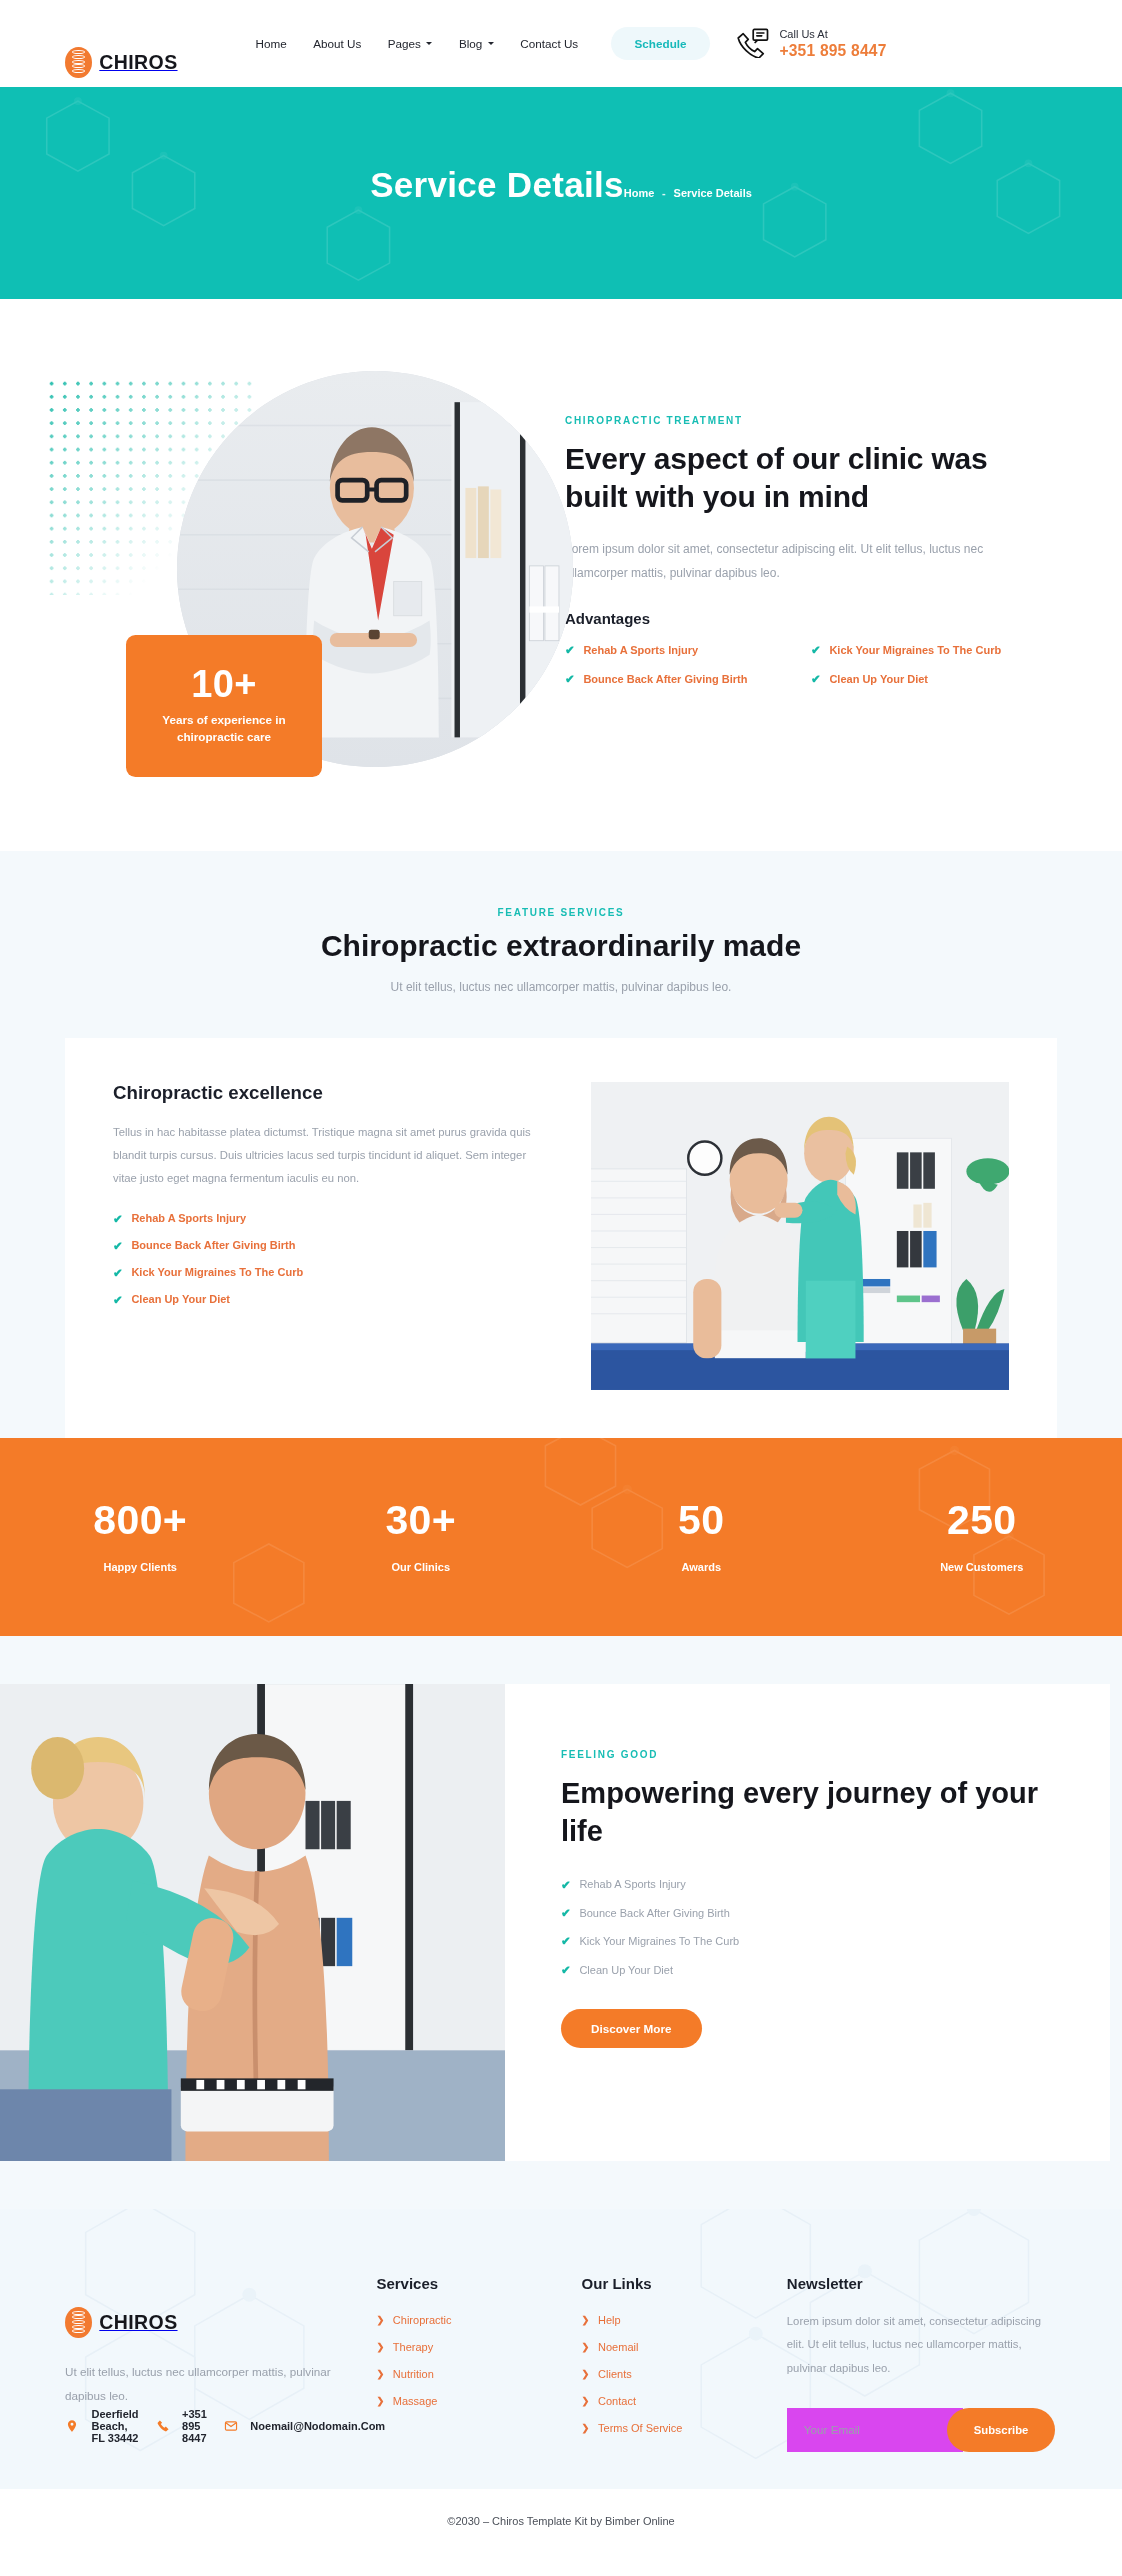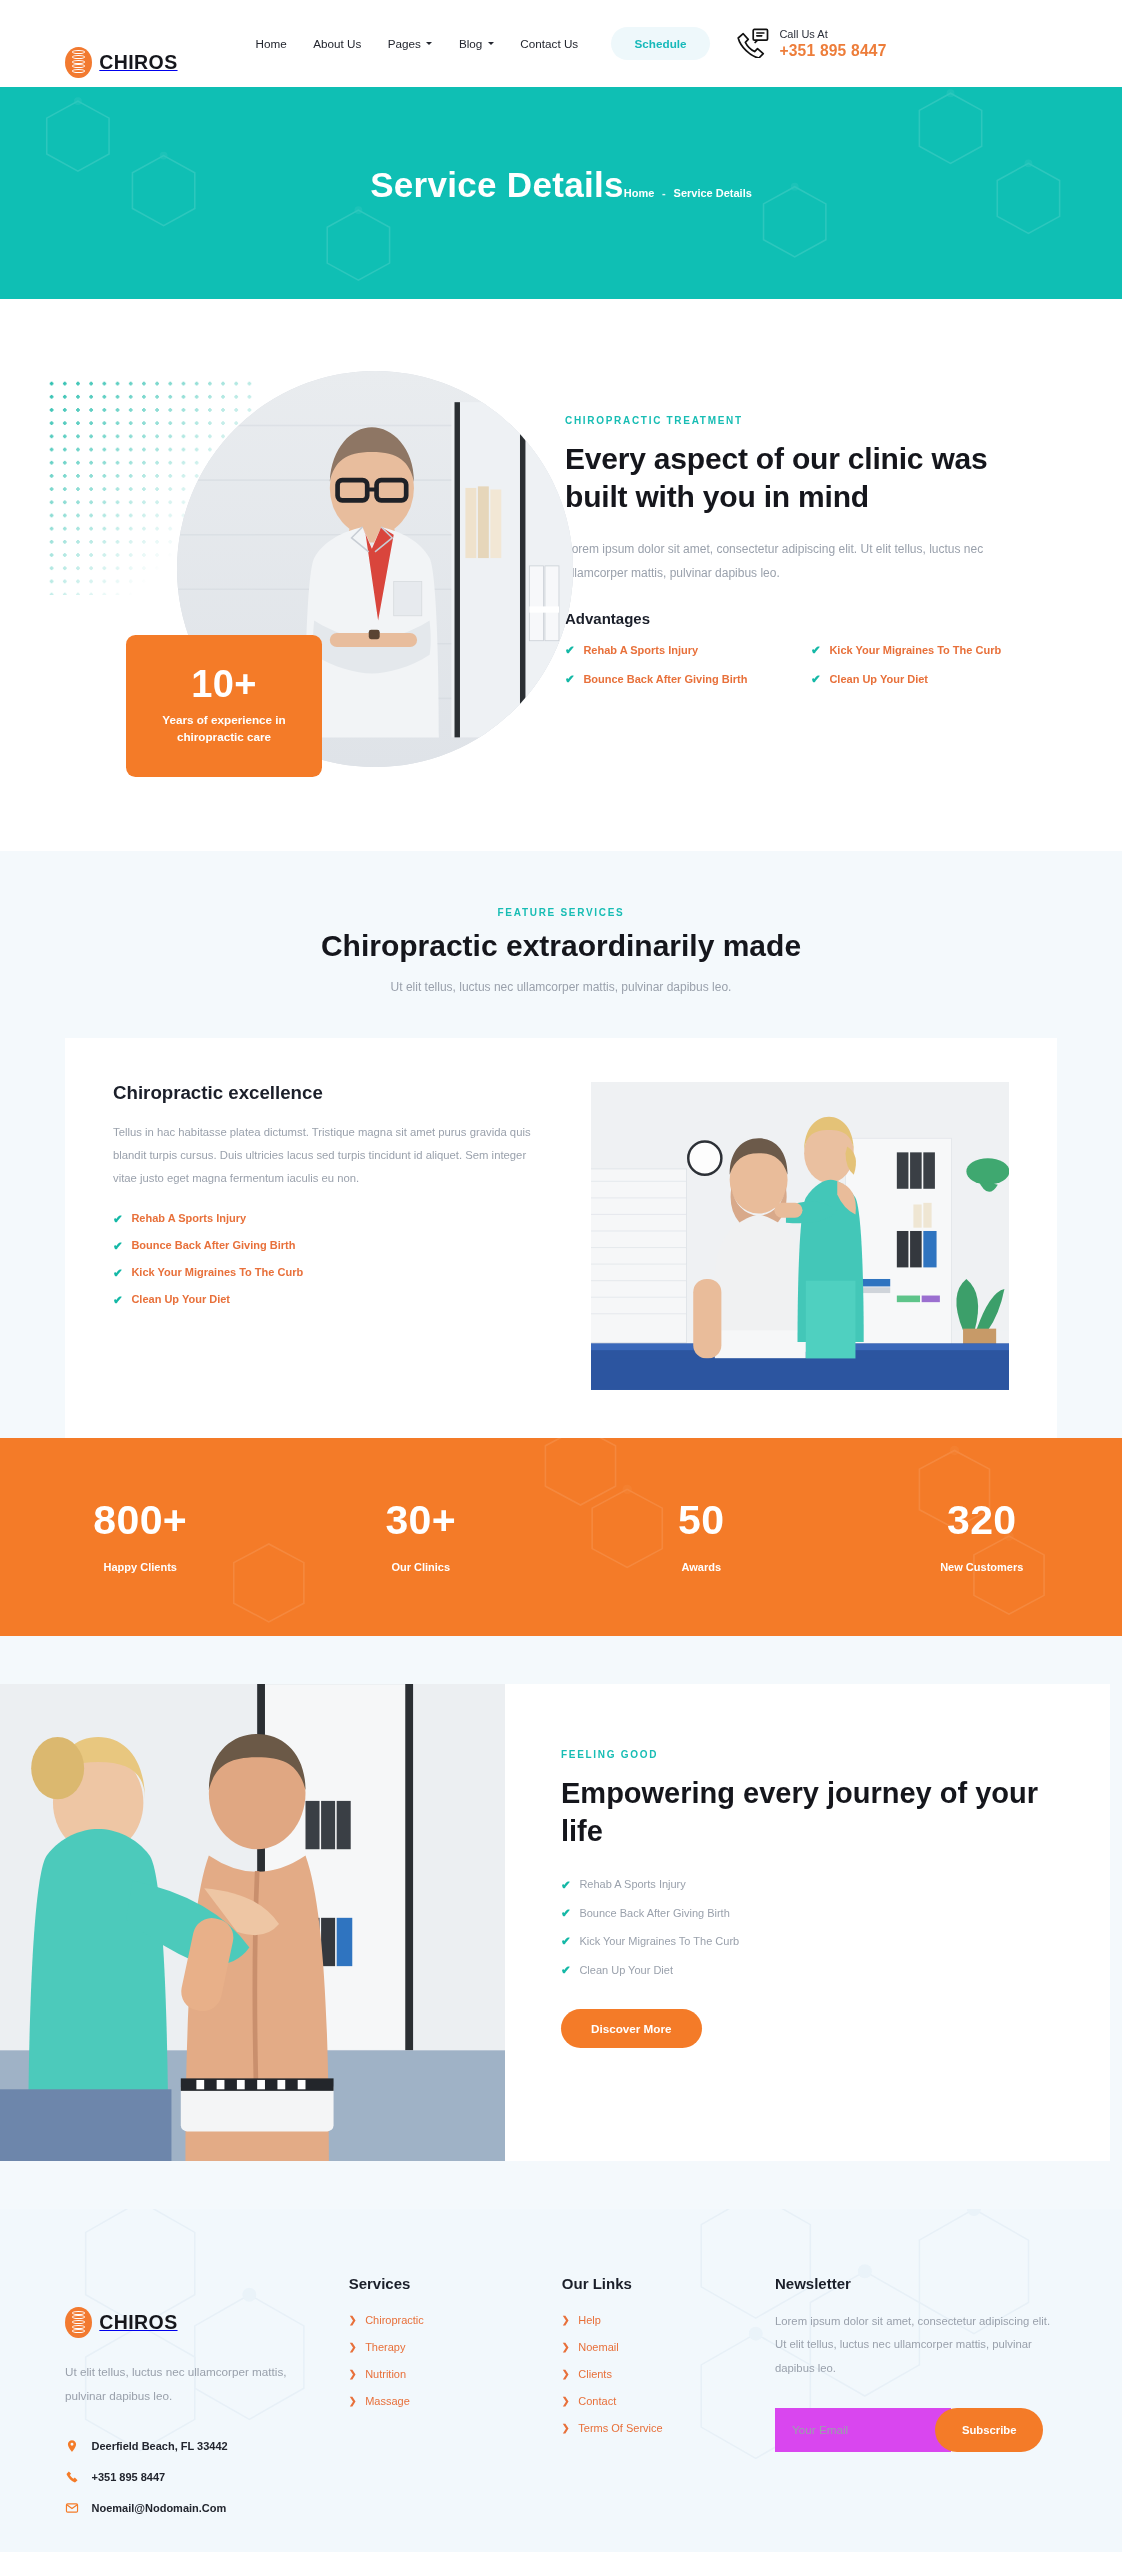--- a/index.html
+++ b/index.html
@@ -170,21 +170,21 @@
   
   .footer {
     background:#f2f8fc; padding:61px 65px 37px 65px;
     display:flex; gap:23.4px; position:relative; overflow:hidden;
   }
   .footer .hexes { position:absolute; inset:0; opacity:.55; }
   .f-col { position:relative; }
   .f-about { width:288px; }
   .f-about .brand { margin-bottom:22px; }
   .f-about p { color:#9aa1ac; font-size:11.7px; line-height:2.05; }
-  .contact-list { margin-top:31px; display:flex; flex-direction:column; gap:17px; }
+  .contact-list { display:flex; gap:17px; }
   .contact-row { display:flex; align-items:center; gap:12.5px; font-size:11px; color:#22252e; font-weight:600;}
   .c-ico { width:14px; height:14px; flex:none; color:#F47B28; }
   .f-links { width:210px; padding-top:4.7px; }
   .f-links h4 { font-size:15px; font-weight:700; margin-bottom:22px; }
   .f-links ul { display:flex; flex-direction:column; gap:15px; }
   .f-links a {
     color:#E8703A; font-size:11px; text-decoration:none;
     display:flex; align-items:center; gap:8.6px;
   }
   .arrow { font-size:9.4px; font-weight:700; }
@@ -490,21 +490,21 @@
     </div>
     <div class="counter">
       <div class="val">30+</div>
       <div class="lab">Our Clinics</div>
     </div>
     <div class="counter">
       <div class="val">50</div>
       <div class="lab">Awards</div>
     </div>
     <div class="counter">
-      <div class="val">320</div>
+      <div class="val">250</div>
       <div class="lab">New Customers</div>
     </div>
   </section>
 
   <section class="empower">
     <div class="emp-img">
       <svg viewBox="0 0 648 612" preserveAspectRatio="xMidYMid slice" width="100%" height="100%">
         <rect width="648" height="612" fill="#eceff2"></rect>
         <rect x="330" y="0" width="200" height="470" fill="#f6f7f8" stroke="#e0e4e8"></rect>
         <g fill="#3a3f45">

